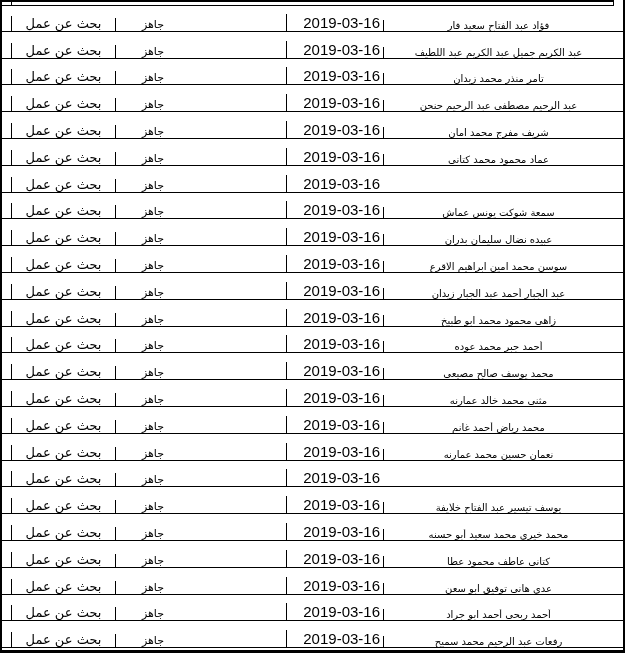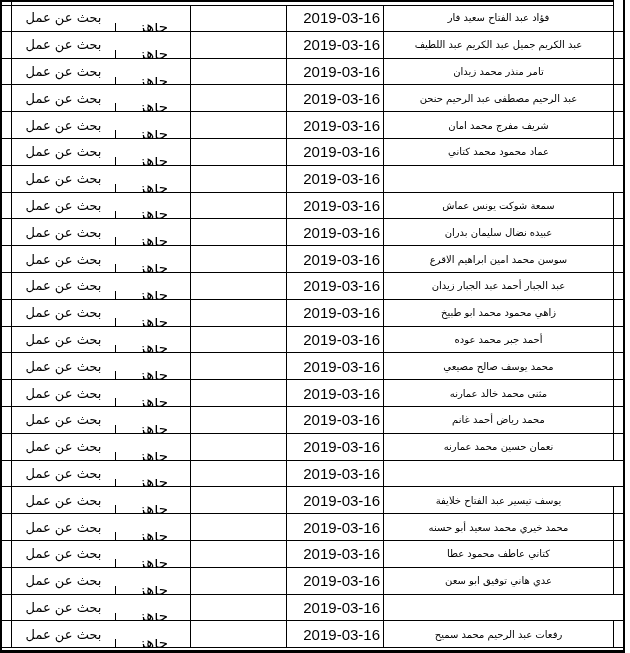--- a/index.html
+++ b/index.html
@@ -31,38 +31,39 @@
     top: 5px;
     width: 621px;
     height: 643px;
     display: flex;
     flex-direction: column;
   }
   .row {
     flex: 1 1 0;
     display: flex;
     min-height: 0;
+    align-items: flex-end;
   }
   .row + .row { border-top: 1px solid #000000; }
   .row:last-child { border-bottom: 1px solid #000000; }
 
   .cell {
     box-sizing: border-box;
     display: flex;
     align-items: center;
     justify-content: center;
     overflow: hidden;
     white-space: nowrap;
     color: #000000;
   }
   .cell + .cell { border-left: 1px solid #000000; }
 
   .c-margin  { width: 9px; }
   .c-activity{ width: 104px; font-size: 13px; direction: rtl; }
-  .c-status  { width: 75px;  font-size: 15px; direction: rtl; margin-top: 18px; }
+  .c-status  { width: 75px;  font-size: 11px; direction: rtl; margin-top: 18px; }
   .c-empty   { width: 96px; }
   .c-date    { width: 97px;  font-size: 15px; justify-content: flex-end; padding-right: 3px; font-family: "Liberation Sans", "DejaVu Sans", sans-serif; padding-left: 20px; }
   .c-name    { width: 230px; font-size: 10px; direction: rtl; }
   .c-end     { width: 10px; }
 </style>
 </head>
 <body>
 
 <div id="report-page">
   <div class="line" id="top-border"></div>
@@ -269,20 +270,21 @@
     <div class="cell c-date">2019-03-16</div>
     <div class="cell c-name">عدي هاني توفيق ابو سعن</div>
     <div class="cell c-end"></div>
   </div>
       <div class="row">
     <div class="cell c-margin"></div>
     <div class="cell c-activity">بحث عن عمل</div>
     <div class="cell c-status">جاهز</div>
     <div class="cell c-empty"></div>
     <div class="cell c-date">2019-03-16</div>
+    <div class="cell c-name">أحمد ربحي أحمد ابو جراد</div>
     <div class="cell c-end"></div>
   </div>
       <div class="row">
     <div class="cell c-margin"></div>
     <div class="cell c-activity">بحث عن عمل</div>
     <div class="cell c-status">جاهز</div>
     <div class="cell c-empty"></div>
     <div class="cell c-date">2019-03-16</div>
     <div class="cell c-name">رفعات عبد الرحيم محمد سميح</div>
     <div class="cell c-end"></div>

